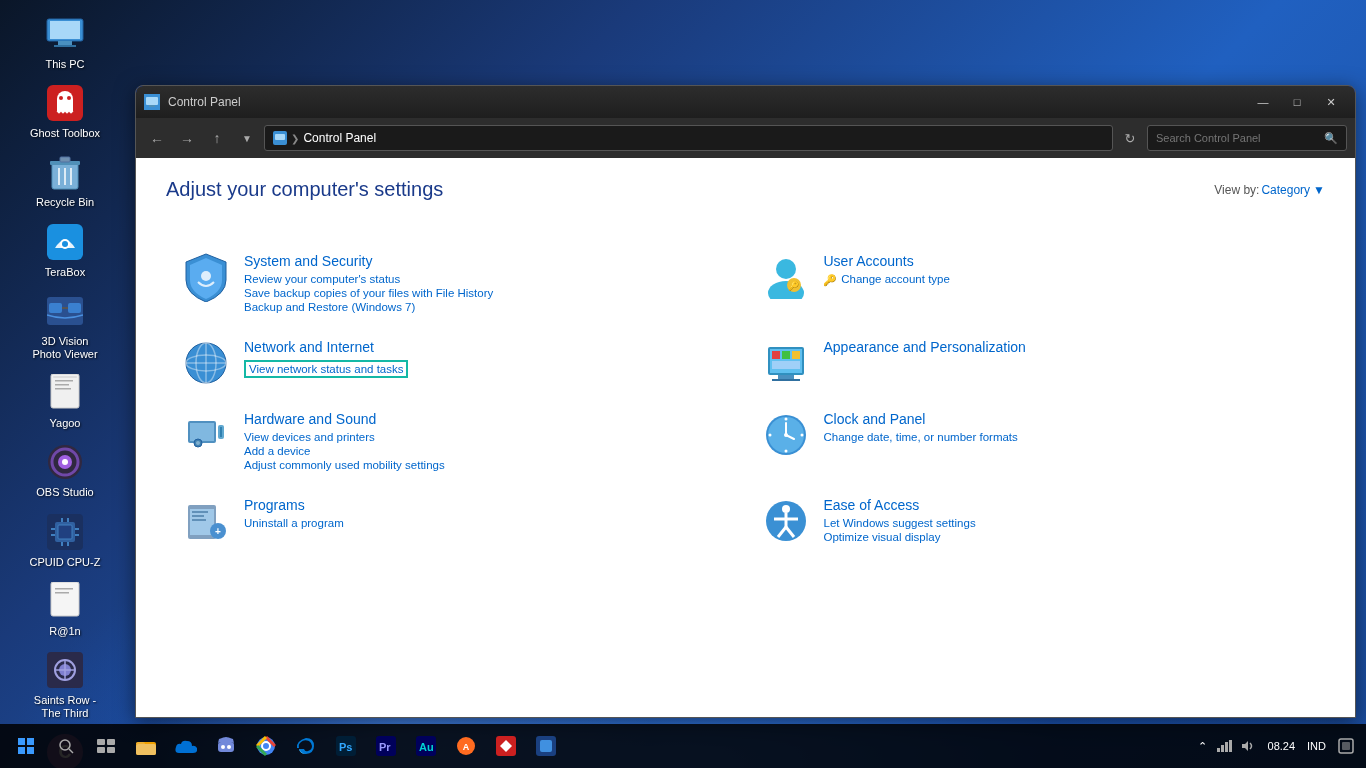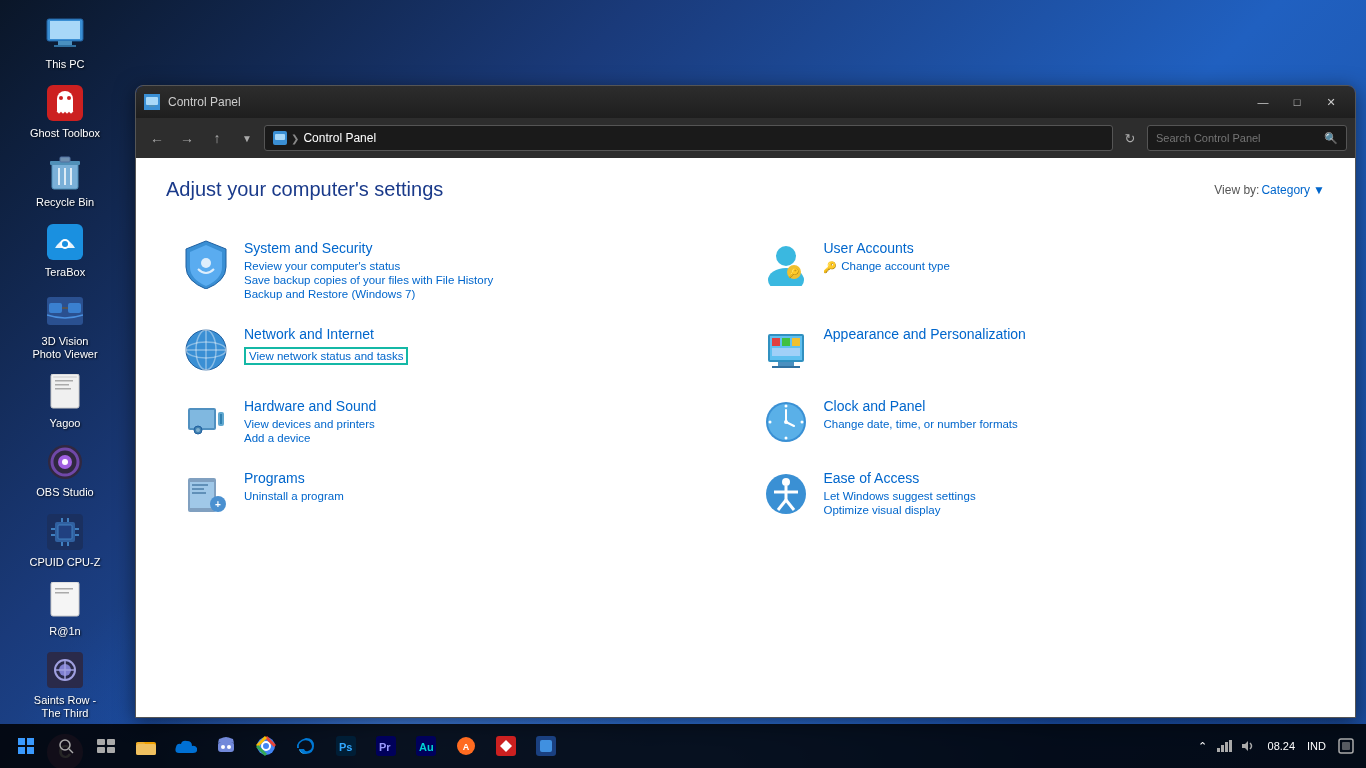--- a/index.html
+++ b/index.html
@@ -257,21 +257,21 @@
     .window-content {
       background: white;
       padding: 20px 30px;
       height: calc(100% - 72px);
       overflow-y: auto;
     }
     .content-header {
       display: flex;
       justify-content: space-between;
       align-items: center;
-      margin-bottom: 27px;
+      margin-bottom: 40px;
     }
     .content-title {
       font-size: 20px;
       color: #1a3a8a;
       font-weight: 300;
     }
     .view-by {
       display: flex;
       align-items: center;
       gap: 2px;
@@ -618,20 +618,21 @@
             <rect x="34" y="12" width="6" height="14" rx="2" fill="#60a8d0"></rect>
             <rect x="36" y="14" width="2" height="10" fill="#3080b0"></rect>
             <circle cx="14" cy="30" r="4" fill="#4080b0" stroke="#2060a0"></circle>
             <circle cx="14" cy="30" r="2" fill="#80b0d0"></circle>
           </svg>
         </div>
         <div class="cp-info">
           <a class="cp-title">Hardware and Sound</a>
           <a class="cp-link">View devices and printers</a>
           <a class="cp-link">Add a device</a>
+          <a class="cp-link">Adjust commonly used mobility settings</a>
         </div>
       </div>
 
       <div class="cp-section">
         <div class="cp-icon">
           <svg width="44" height="44" viewBox="0 0 44 44">
             <circle cx="22" cy="22" r="20" fill="#3a90d4"></circle>
             <circle cx="22" cy="22" r="18" fill="#5ab0e8"></circle>
             <circle cx="22" cy="22" r="2" fill="white"></circle>
             <line x1="22" y1="22" x2="22" y2="10" stroke="white" stroke-width="2" stroke-linecap="round"></line>

